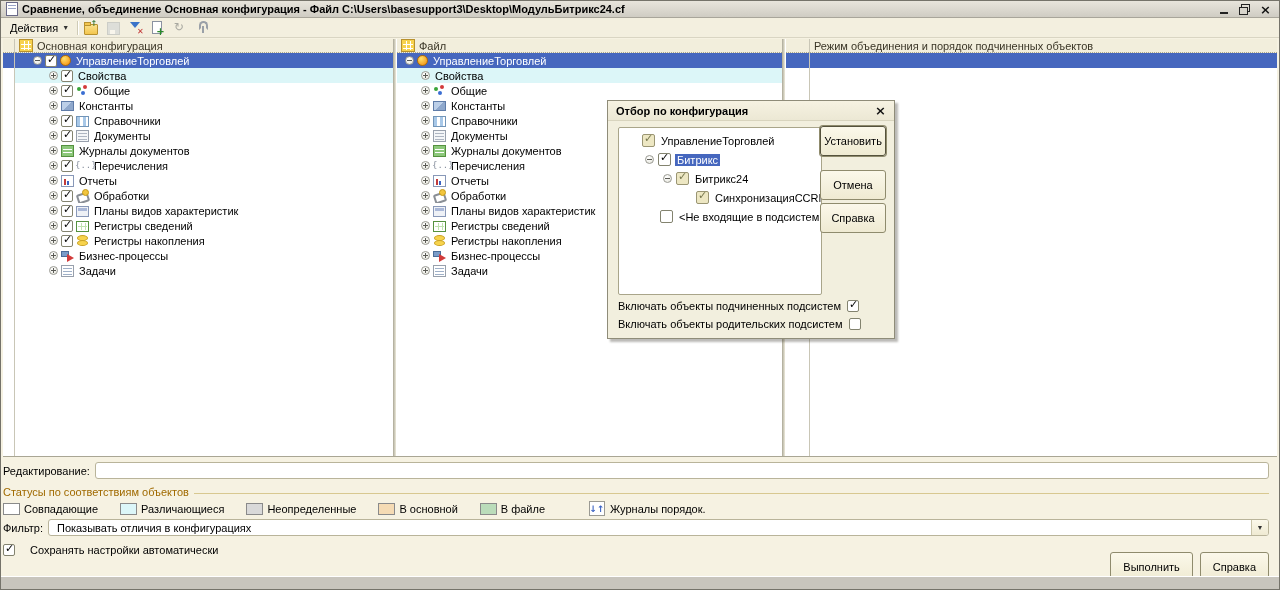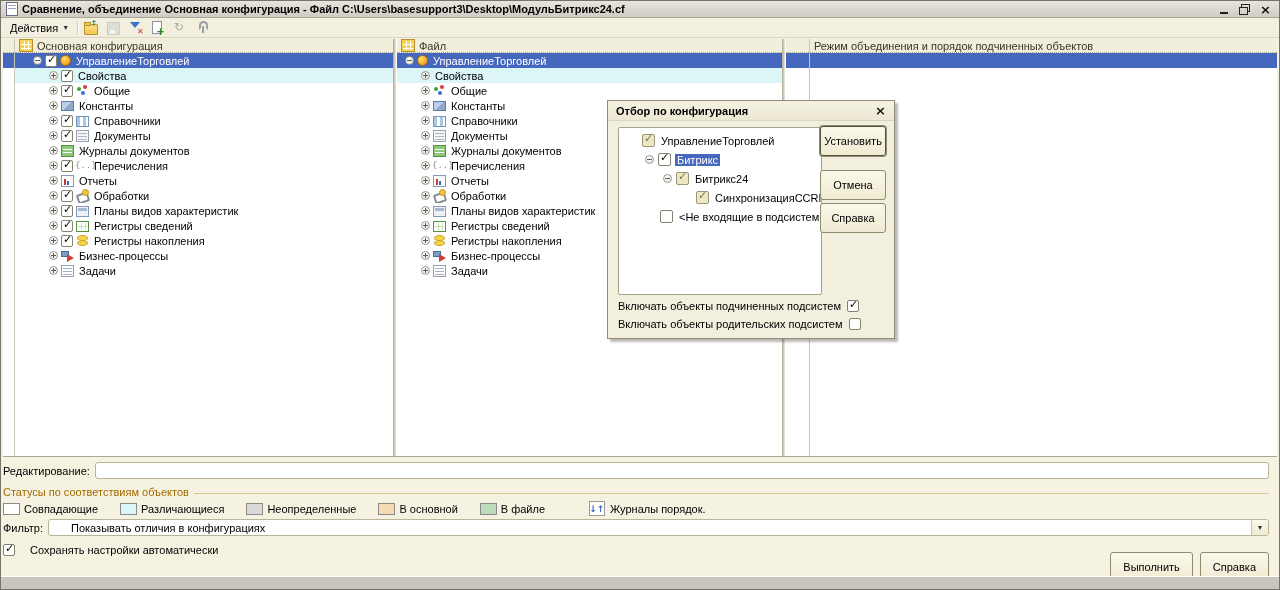--- a/index.html
+++ b/index.html
@@ -118,21 +118,21 @@
   .grp-line{flex:1;height:1px;background:#D8C890;margin-left:5px;margin-top:2px}
   .legend-row{top:44px;height:15px;gap:0}
   .lgd{display:flex;align-items:center;gap:4px;margin-right:22px}
   .swatch{width:17px;height:12px;border:1px solid #8A8A8A;box-sizing:border-box}
   .ord{display:flex;align-items:center;gap:5px;margin-left:22px}
   .ordicon{width:14px;height:13px;background:#fff;border:1px solid #9A9A93;color:#3A62C2;
            font:bold 9px "DejaVu Sans",sans-serif;display:flex;align-items:center;justify-content:center}
   .filter-row{top:62px;height:17px;gap:5px}
   .combo{flex:1;height:17px;background:#fff;border:1px solid #B9B49A;border-radius:3px;display:flex;
          align-items:center;box-sizing:border-box;overflow:hidden}
-  .combo .cval{flex:1;padding:0 22px;white-space:nowrap}
+  .combo .cval{flex:1;padding:0 8px;white-space:nowrap}
   .combo .carrow{width:16px;height:100%;background:linear-gradient(#FBF8EA,#EFEAD2);border-left:1px solid #C9C4A8;
          display:flex;align-items:center;justify-content:center;font-size:7px;color:#333}
   .autosave-row{top:86px;height:14px;gap:15px}
   .btns-row{top:101px;height:17px;justify-content:flex-end;gap:7px}
   .btn{display:inline-flex;align-items:center;justify-content:center;height:30px;padding:0 12px;
        background:linear-gradient(#FBF8EA,#EFEAD2);border:1px solid #8F8B6D;border-radius:3px;
        font-size:11px;color:#000;box-sizing:border-box;cursor:default;white-space:nowrap}
   .statusbar{position:absolute;left:0;right:0;bottom:0;height:12px;background:#C8C5BD;border-top:1px solid #fff}
 
   

